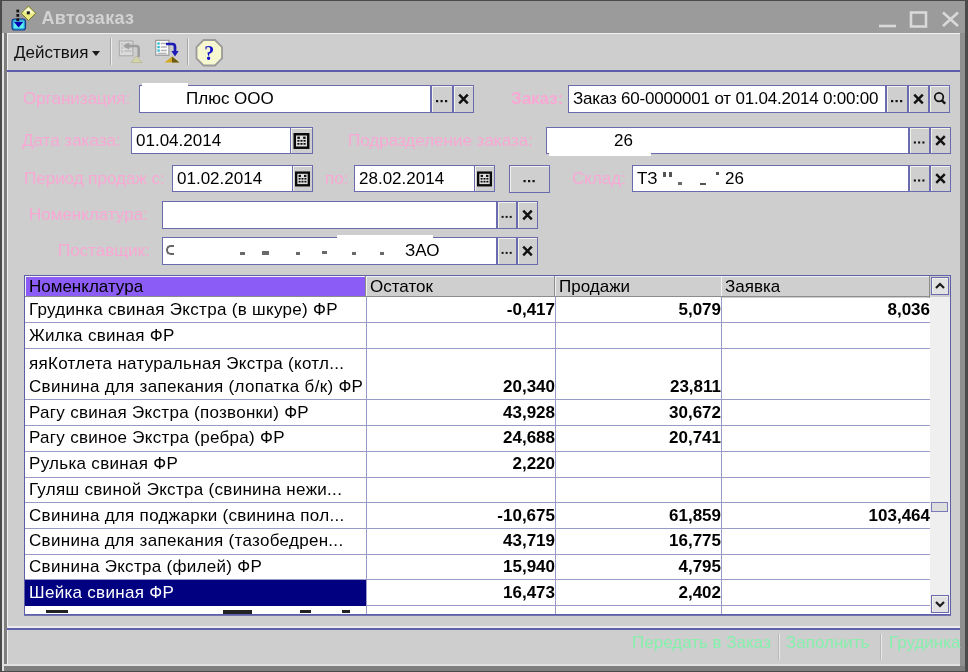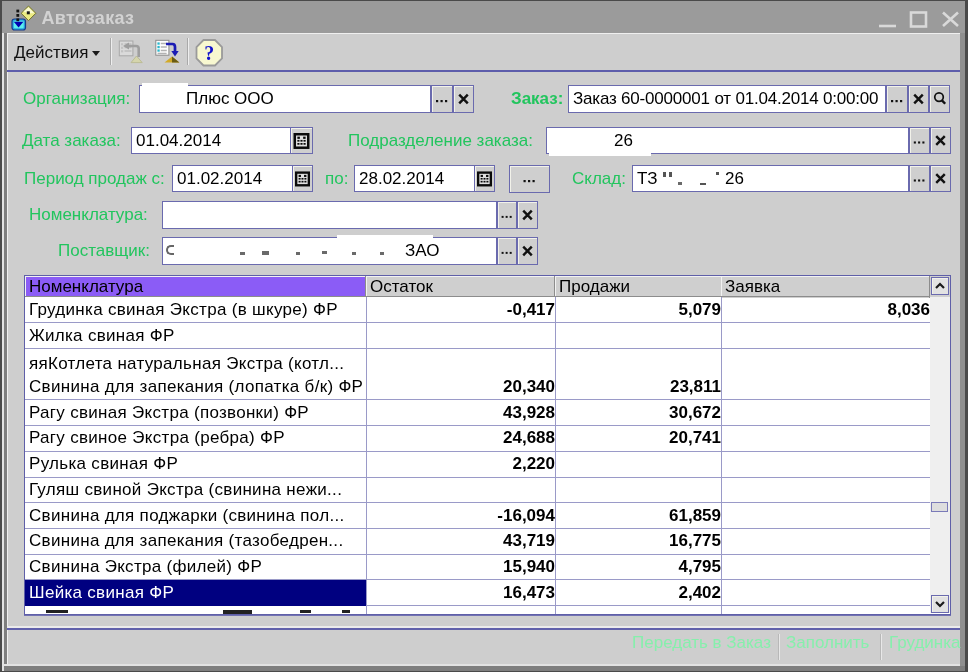--- a/index.html
+++ b/index.html
@@ -2,21 +2,21 @@
 <html><head>
 <meta charset="utf-8">
 <style>
   * { margin:0; padding:0; box-sizing:border-box; }
   html,body { width:968px; height:672px; overflow:hidden; }
   body { position:relative; font-family:"Liberation Sans", sans-serif; background:#4a4a4a; }
   .abs { position:absolute; }
   .titlebar { position:absolute; left:1.5px; top:1px; right:3.5px; height:31.5px; background:#9b9b9b; }
   .title { position:absolute; left:40px; top:7px; font-size:18px; font-weight:bold; color:#d2d2d2; letter-spacing:0.3px; }
   .client { position:absolute; left:6.5px; top:32.5px; right:8.5px; bottom:8.5px; background:#cecece; border-left:1px solid #efefef; border-top:1px solid #efefef; }
-  .lbl { position:absolute; font-size:17px; color:#22c55e; white-space:nowrap; line-height:27px; }
+  .lbl { position:absolute; font-size:17px; color:#f9a8d4; white-space:nowrap; line-height:27px; }
   .field { position:absolute; border:1px solid #6a6aae; background:#fff; }
   .ftext { position:absolute; font-size:17px; color:#000; white-space:nowrap; }
   .btn { position:absolute; border:1px solid #6a6aae; background:#cfcfcf; box-shadow:inset 1px 1px 0 #f2f2ea; }
   .gridv { position:absolute; width:1px; background:#9a9ac8; }
   .row { position:absolute; left:25px; width:905px; border-bottom:1px solid #9a9ac8; background:#fff; }
   .cell1 { position:absolute; left:4px; top:50%; transform:translateY(-50%); font-size:17px; letter-spacing:0.3px; color:#000; white-space:nowrap; width:334px; overflow:hidden; }
   .num { position:absolute; top:50%; transform:translateY(-50%); font-size:17px; color:#000; text-align:right;font-weight:bold; }
   .hcell { position:absolute; top:0; height:100%; font-size:17px; color:#000; background:#cfcfcf;
            border-right:1px solid #8c8c8c; box-shadow:inset 0 1px 0 #f2f2f2, inset 1px 0 0 #f2f2f2; }
   .hlabel { position:absolute; left:4px; top:1px; }
@@ -304,22 +304,23 @@
     </div>
     <div class="row" style="top:451.82px;height:25.72px">
       <div class="cell1" style="">Рулька свиная ФР</div>
       <div class="num" style="left:341px;width:189px">2,220</div>
     </div>
     <div class="row" style="top:477.53999999999996px;height:25.72px">
       <div class="cell1" style="">Гуляш свиной Экстра (свинина нежи...</div>
     </div>
     <div class="row" style="top:503.26px;height:25.72px">
       <div class="cell1" style="">Свинина для поджарки (свинина пол...</div>
-      <div class="num" style="left:341px;width:189px">-16,094</div>
+      <div class="num" style="left:341px;width:189px">-10,675</div>
       <div class="num" style="left:530px;width:166px">61,859</div>
+      <div class="num" style="left:696px;width:209px">103,464</div>
     </div>
     <div class="row" style="top:528.98px;height:25.72px">
       <div class="cell1" style="">Свинина для запекания (тазобедрен...</div>
       <div class="num" style="left:341px;width:189px">43,719</div>
       <div class="num" style="left:530px;width:166px">16,775</div>
     </div>
     <div class="row" style="top:554.7px;height:25.72px">
       <div class="cell1" style="">Свинина Экстра (филей) ФР</div>
       <div class="num" style="left:341px;width:189px">15,940</div>
       <div class="num" style="left:530px;width:166px">4,795</div>

